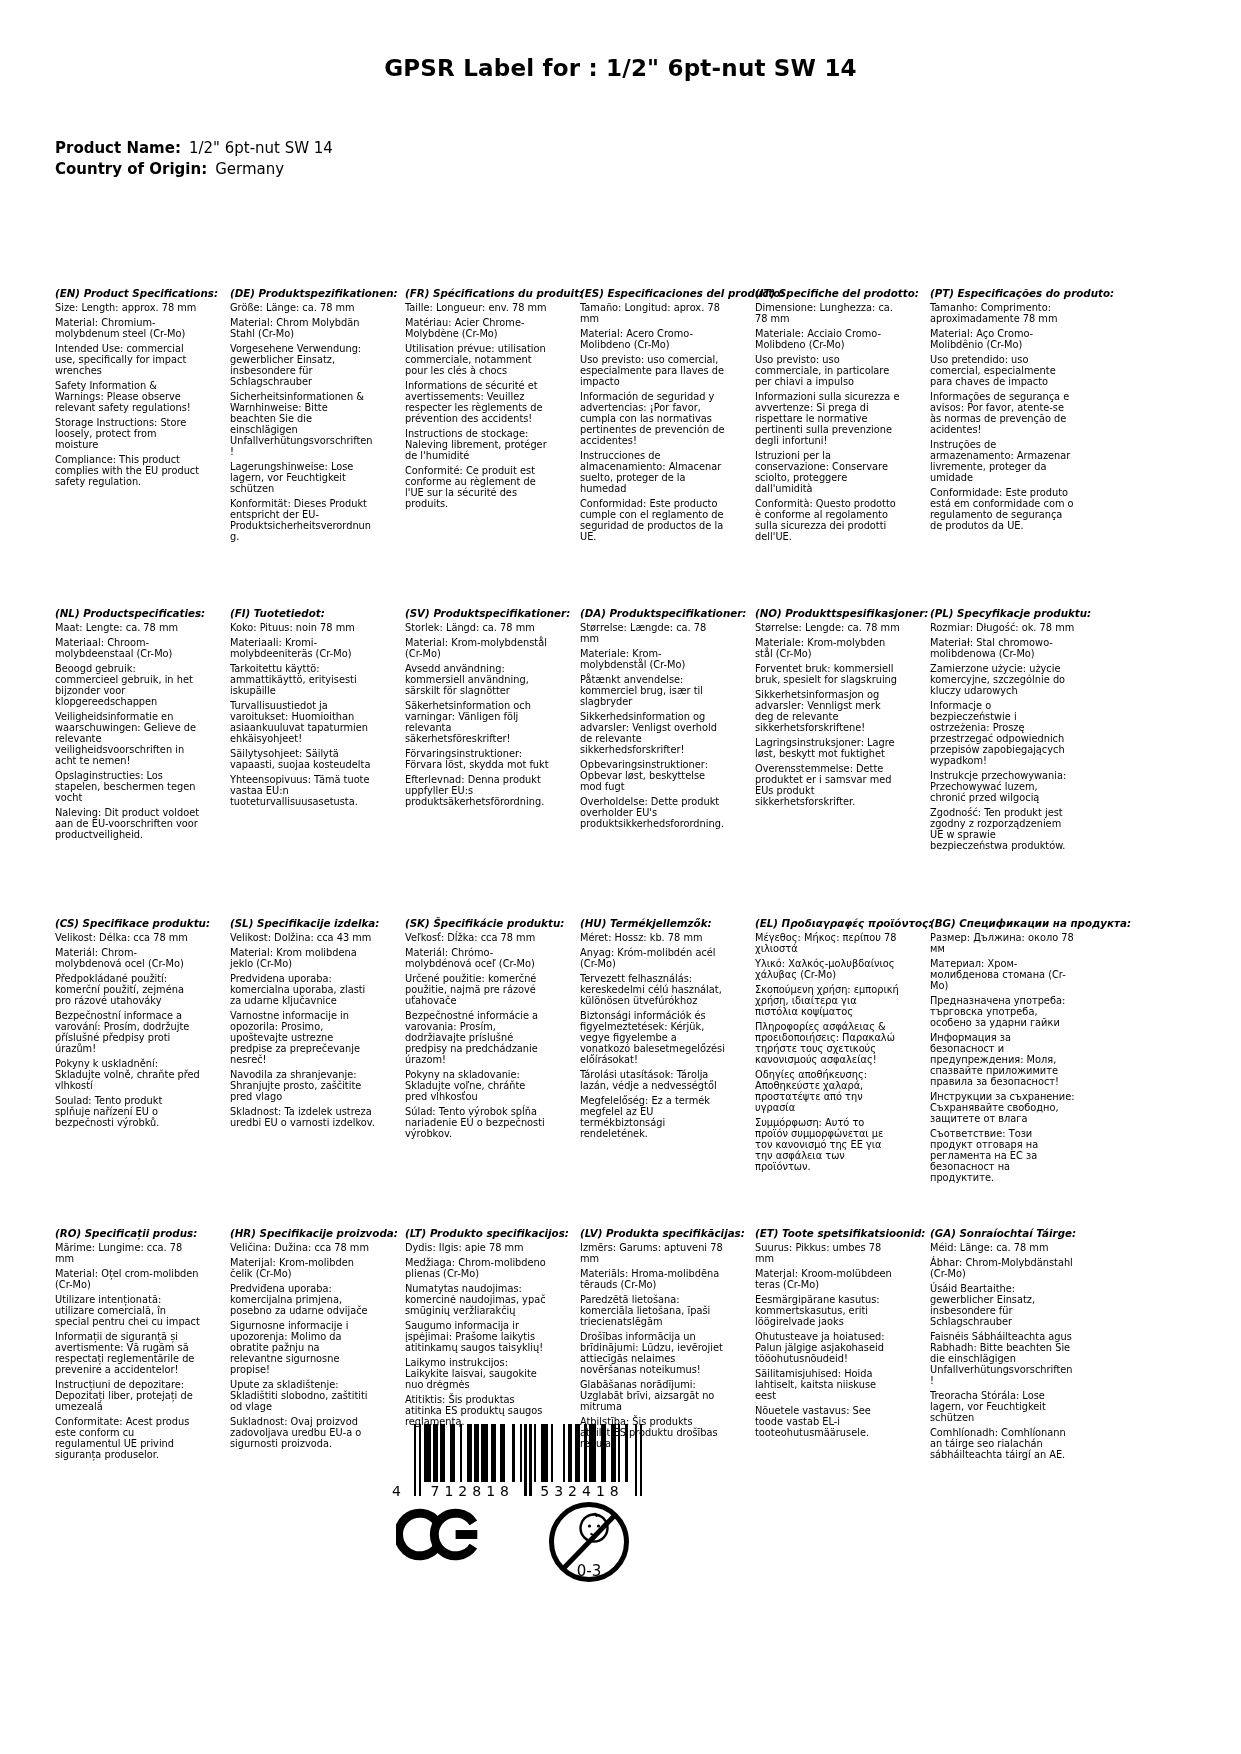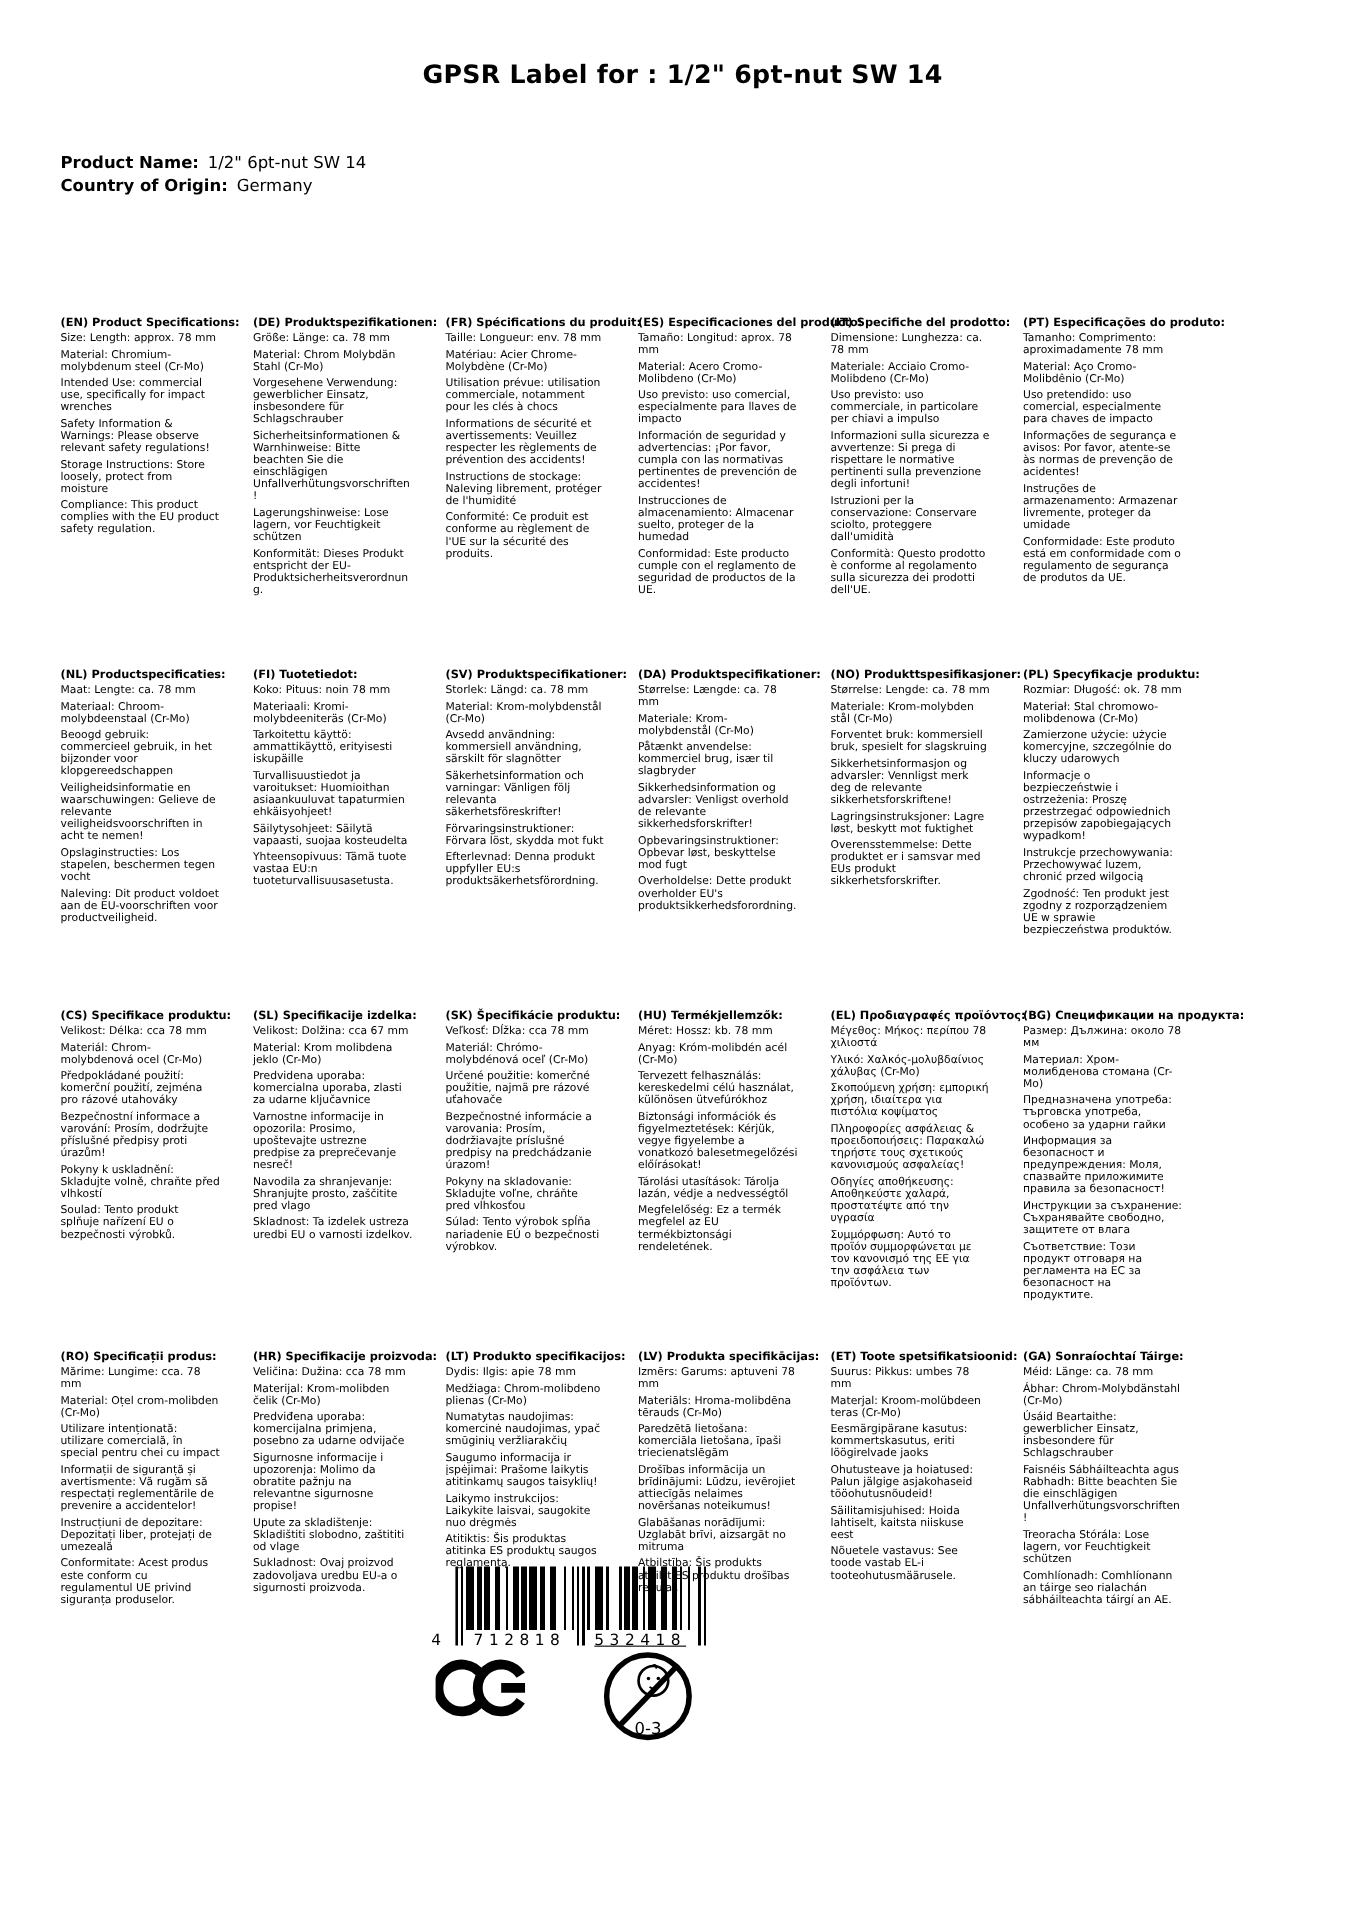--- a/index.html
+++ b/index.html
@@ -13,28 +13,28 @@
   }
   .info{position:absolute;left:55px;top:138px;font-size:15px;line-height:21px;}
   .info-line{white-space:nowrap;}
   .info-label{font-weight:bold;margin-right:8px;}
   .grid{
     position:absolute;left:55px;top:288px;
     display:grid;grid-template-columns:repeat(6,145px);column-gap:30px;
     grid-template-rows:320px 310px 310px auto;
   }
   .block{font-size:9.8px;line-height:11px;}
-  .block-title{font-size:10.3px;font-weight:bold;white-space:nowrap;margin:0 0 3px 0;}
+  .block-title{font-size:10.3px;font-weight:bold;white-space:nowrap;margin:0 0 3px 0;font-style:italic;}
   .block p{margin:0 0 4px 0;overflow-wrap:break-word;word-break:break-word;}
   .barcode{position:absolute;left:392px;top:1424px;width:252px;height:80px;}
   .barcode svg{position:absolute;left:22px;top:0;}
   .bc-digit{position:absolute;top:59px;font-size:14px;}
   .bc-first{left:0;}
   .bc-g1{left:30px;width:92px;text-align:right;letter-spacing:5px;}
-  .bc-g2{left:144px;width:92px;text-align:center;letter-spacing:5px;text-decoration:underline;}
+  .bc-g2{left:144px;width:92px;text-align:center;letter-spacing:5px;}
   .ce{position:absolute;left:396px;top:1508px;}
   .age{position:absolute;left:548px;top:1492px;}
   .age text{font-size:15px;font-family:"DejaVu Sans","Liberation Sans",sans-serif;}
 </style>
 </head>
 <body>
 
 <div class="page">
 
   <h1 class="title">GPSR Label for : 1/2" 6pt-nut SW 14</h1>
@@ -161,21 +161,21 @@
         <div class="block-title">(CS) Specifikace produktu:</div>
         <p>Velikost: Délka: cca 78 mm</p>
         <p>Materiál: Chrom-molybdenová ocel (Cr-Mo)</p>
         <p>Předpokládané použití: komerční použití, zejména pro rázové utahováky</p>
         <p>Bezpečnostní informace a varování: Prosím, dodržujte příslušné předpisy proti úrazům!</p>
         <p>Pokyny k uskladnění: Skladujte volně, chraňte před vlhkostí</p>
         <p>Soulad: Tento produkt splňuje nařízení EU o bezpečnosti výrobků.</p>
       </div>
       <div class="block">
         <div class="block-title">(SL) Specifikacije izdelka:</div>
-        <p>Velikost: Dolžina: cca 67 mm</p>
+        <p>Velikost: Dolžina: cca 43 mm</p>
         <p>Material: Krom molibdena jeklo (Cr-Mo)</p>
         <p>Predvidena uporaba: komercialna uporaba, zlasti za udarne ključavnice</p>
         <p>Varnostne informacije in opozorila: Prosimo, upoštevajte ustrezne predpise za preprečevanje nesreč!</p>
         <p>Navodila za shranjevanje: Shranjujte prosto, zaščitite pred vlago</p>
         <p>Skladnost: Ta izdelek ustreza uredbi EU o varnosti izdelkov.</p>
       </div>
       <div class="block">
         <div class="block-title">(SK) Špecifikácie produktu:</div>
         <p>Veľkosť: Dĺžka: cca 78 mm</p>
         <p>Materiál: Chrómo-molybdénová oceľ (Cr-Mo)</p>

